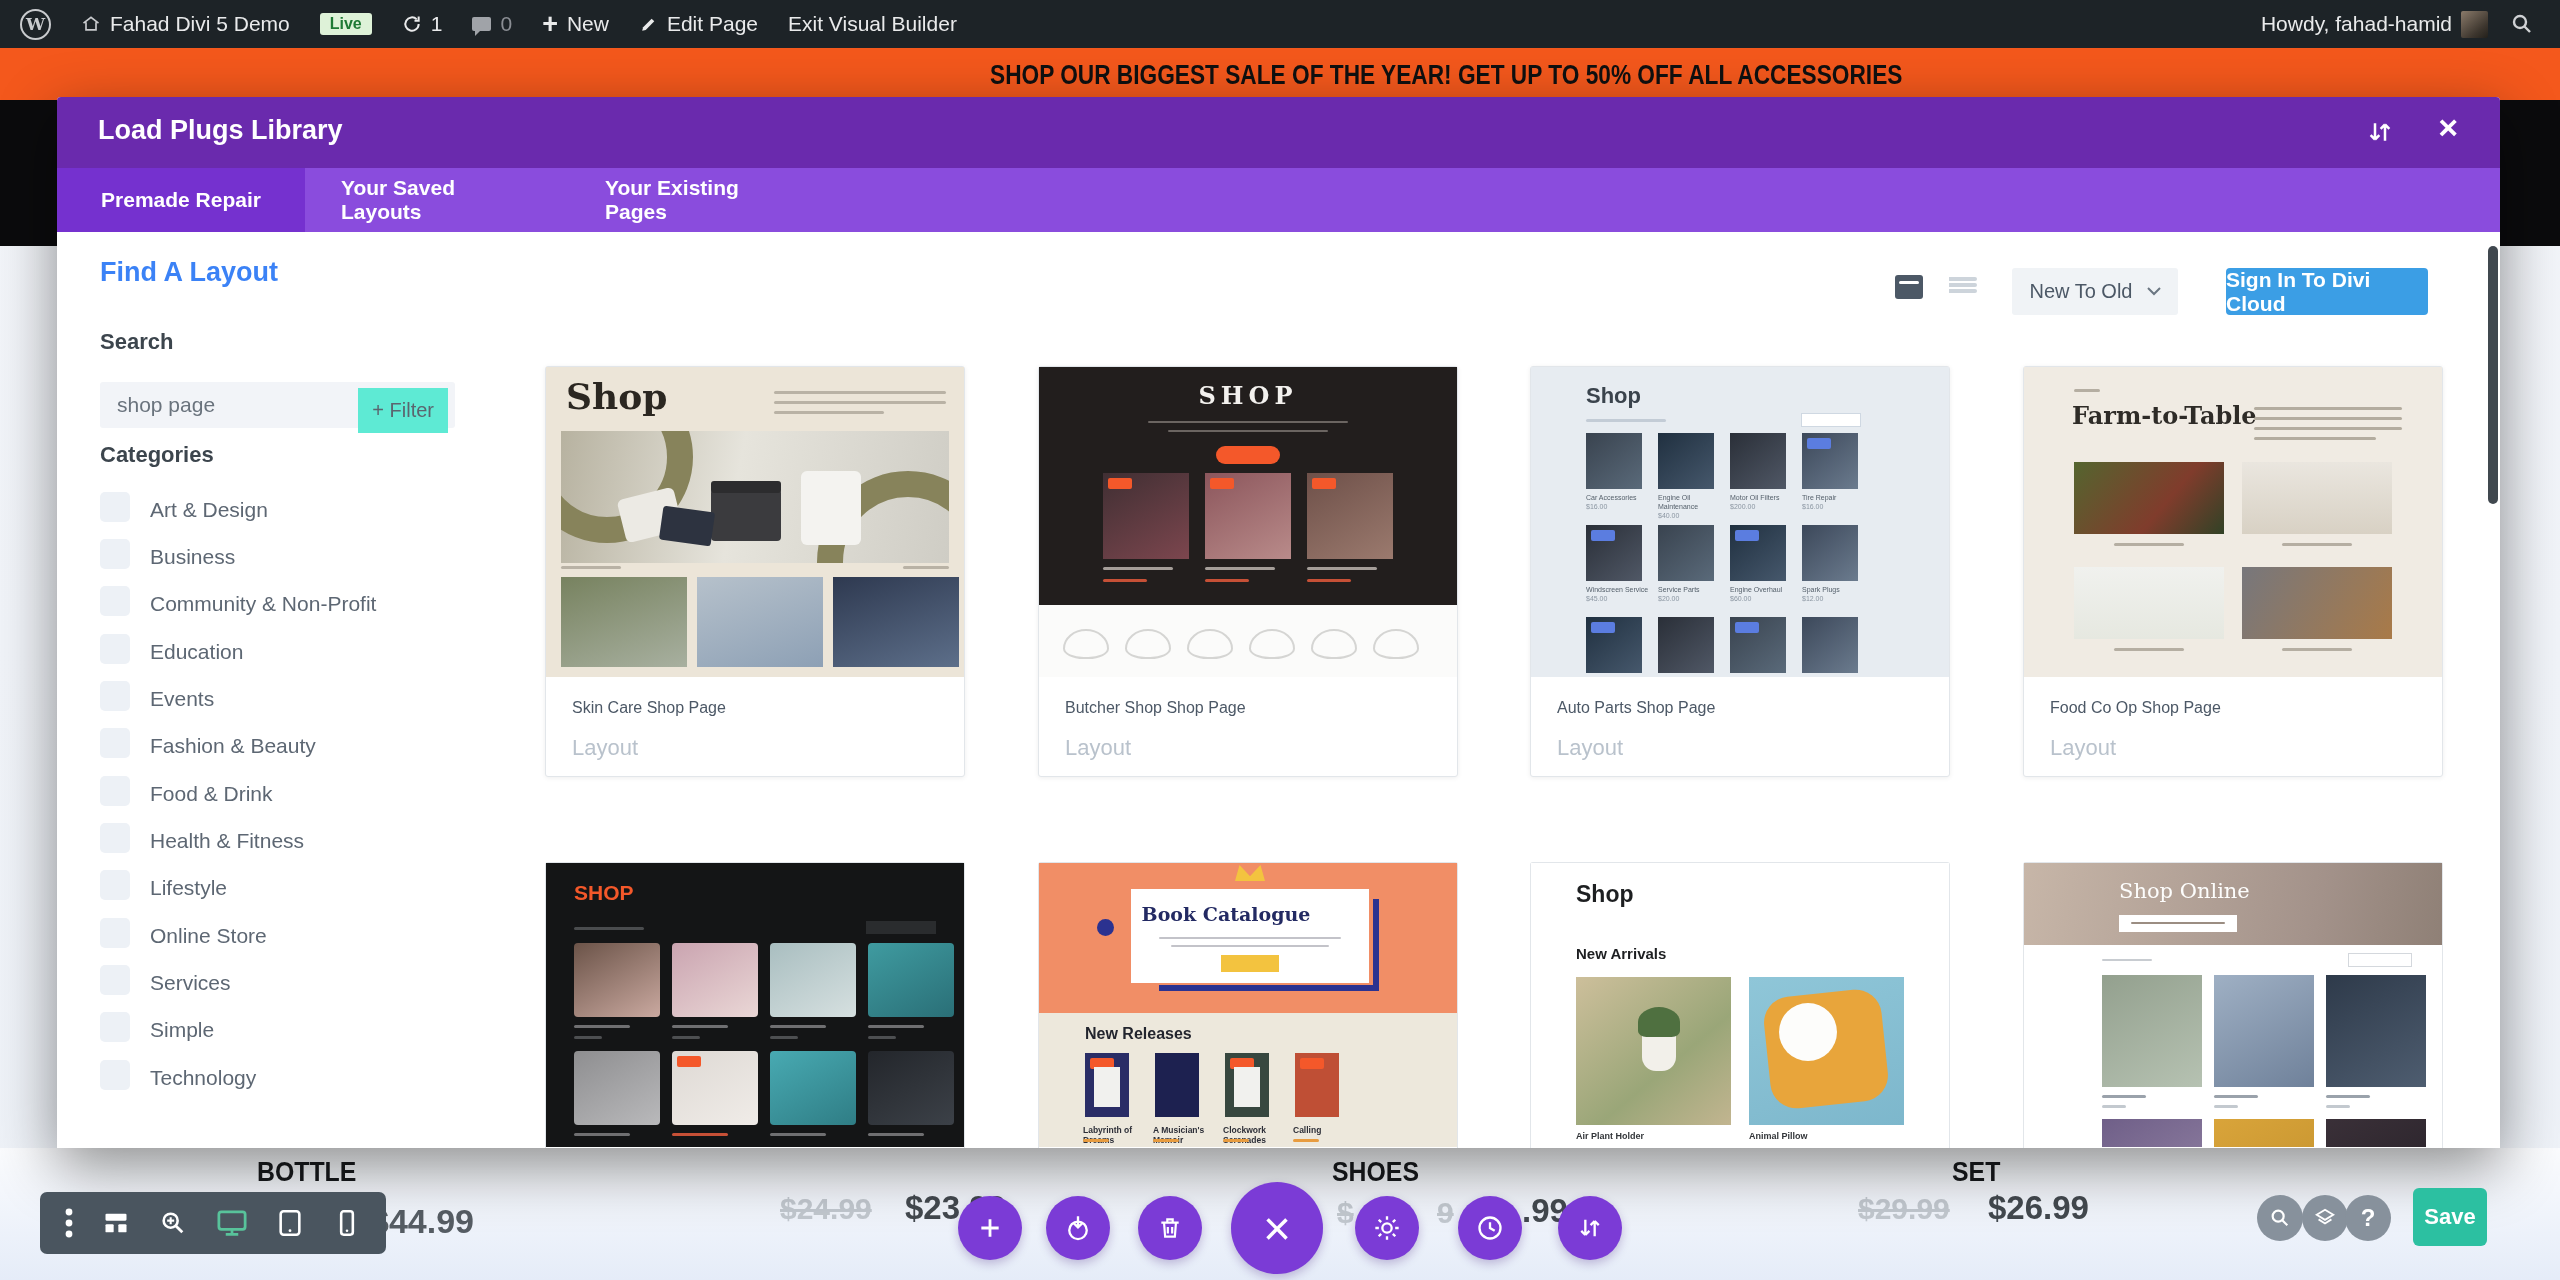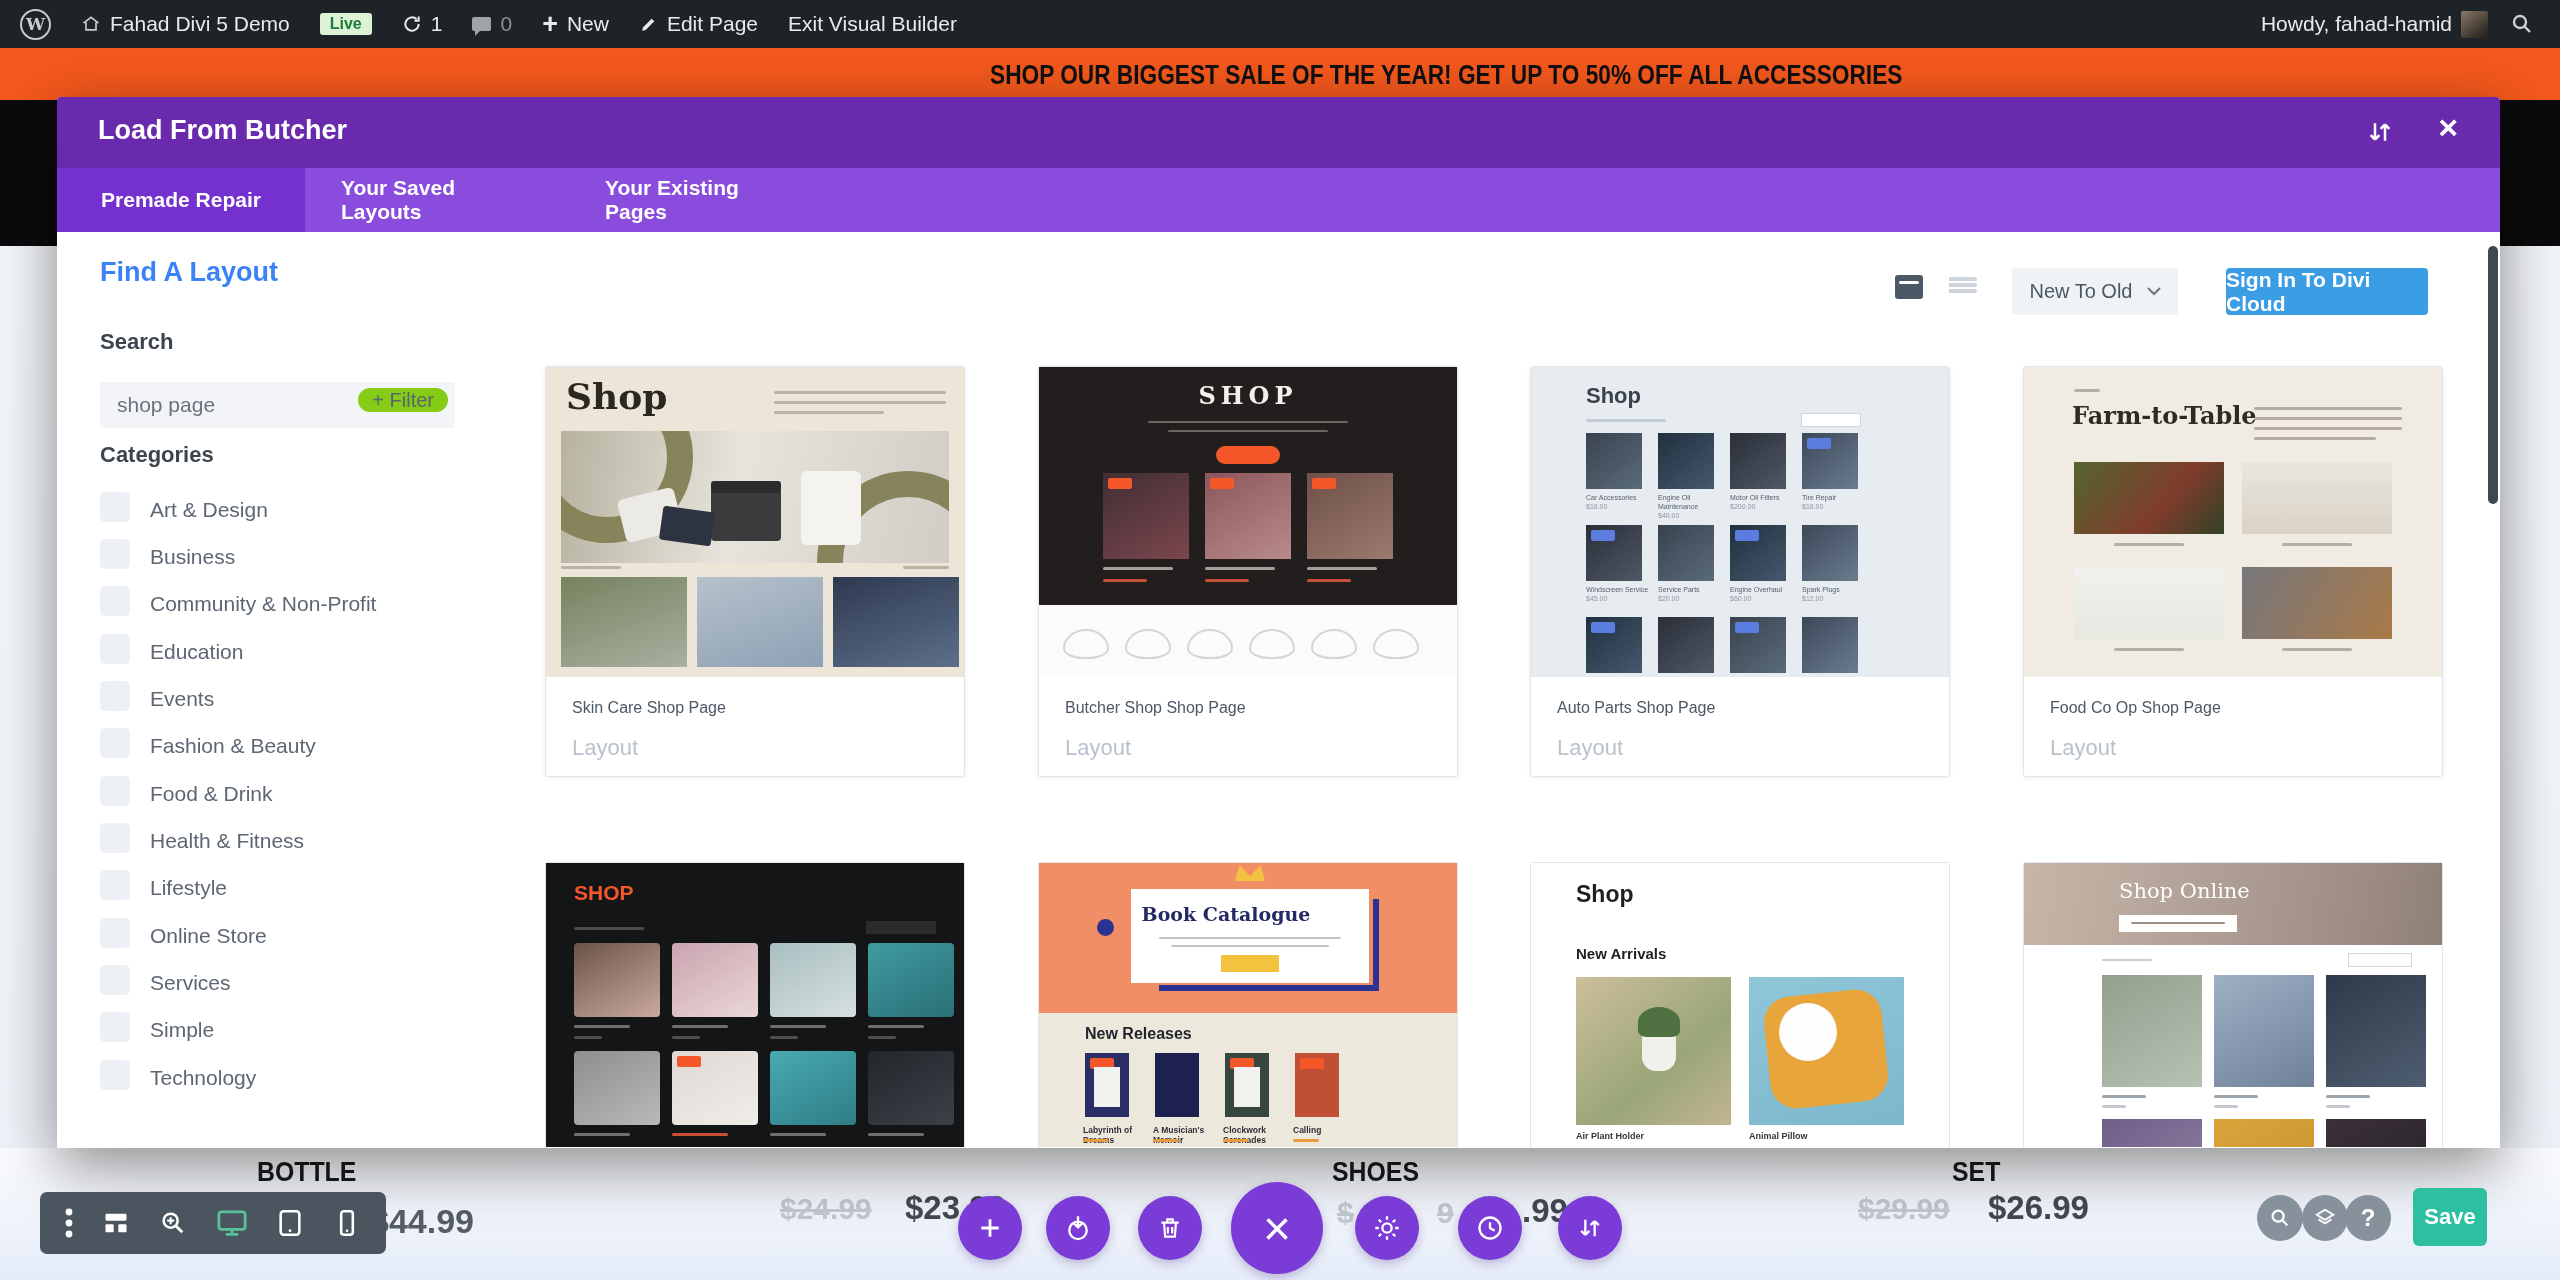--- a/index.html
+++ b/index.html
@@ -46,21 +46,21 @@
   .hicon{position:absolute;top:17px;color:#fff;cursor:pointer;}
   .m-tabs{position:absolute;left:0;top:71px;width:100%;height:64px;background:#8a4cdd;}
   .tab{position:absolute;top:0;height:64px;display:flex;align-items:center;justify-content:center;
     color:#fff;font-size:21px;font-weight:600;cursor:pointer;}
   .tab.active{left:0;width:248px;background:#7531cf;}
 
   .sideheading{position:absolute;left:43px;font-size:27px;font-weight:600;color:#3b82f6;}
   .sidelabel{position:absolute;left:43px;font-size:22px;font-weight:600;color:#3c454d;}
   .searchbox{position:absolute;left:43px;top:285px;width:355px;height:46px;background:#f2f4f8;border-radius:3px;}
   .searchval{position:absolute;left:17px;top:11px;font-size:21px;color:#6a737d;}
-  .filterbtn{position:absolute;right:7px;top:6px;height:24px;padding:0 14px;background:#84cc16;border-radius:14px;
+  .filterbtn{position:absolute;right:7px;top:6px;height:45px;padding:0 14px;background:#5eead4;border-radius:0;
     color:#5b656f;font-size:20px;display:flex;align-items:center;cursor:pointer;}
   .cat{position:absolute;left:43px;display:flex;align-items:flex-end;gap:20px;height:30px;}
   .cb{width:30px;height:30px;background:#edf1f6;border-radius:5px;cursor:pointer;}
   .cl{font-size:21px;color:#5d6773;cursor:pointer;}
 
   .counts{position:absolute;left:488px;top:166px;font-size:29px;}
   .counts b{color:#3c454d;font-weight:bold;}
   .counts span{color:#b4bec9;font-weight:400;font-size:27px;}
   .viewgrid{position:absolute;left:1838px;top:178px;width:28px;height:24px;background:#4c5866;border-radius:3px;cursor:pointer;}
   .viewgrid:after{content:"";position:absolute;left:4px;top:6px;width:20px;height:3px;background:#fff;border-radius:2px;}
@@ -242,21 +242,21 @@
   <span class="abs pname" style="left:1332px;top:1157px">SHOES</span>
   <span class="abs pold" style="left:1337px;top:1196px">$</span>
   <span class="abs pold" style="left:1437px;top:1196px">9</span>
   <span class="abs pnew" style="left:1522px;top:1192px">.99</span>
   <span class="abs pname" style="left:1952px;top:1157px">SET</span>
   <span class="abs pold" style="left:1858px;top:1192px">$29.99</span>
   <span class="abs pnew" style="left:1988px;top:1189px">$26.99</span>
 
   <div class="modal">
     <div class="m-header">
-      <span class="m-title">Load From Butcher</span>
+      <span class="m-title">Load Plugs Library</span>
       <span class="hicon" style="right:105px;top:20px">
         <svg width="30" height="30" viewBox="0 0 24 24">
             <path d="M8 5v13M8 18l-3.5-3.5M8 18l3.5-3.5M16 19V6M16 6l-3.5 3.5M16 6l3.5 3.5" fill="none" stroke="#fff" stroke-width="2"></path>
           </svg>
       </span>
       <span class="hicon xmark" style="right:42px;top:13px">×</span>
     </div>
     <div class="m-tabs">
       <div class="tab active">Premade Repair</div>
       <div class="tab" style="left:284px;width:190px">Your Saved Layouts</div>

